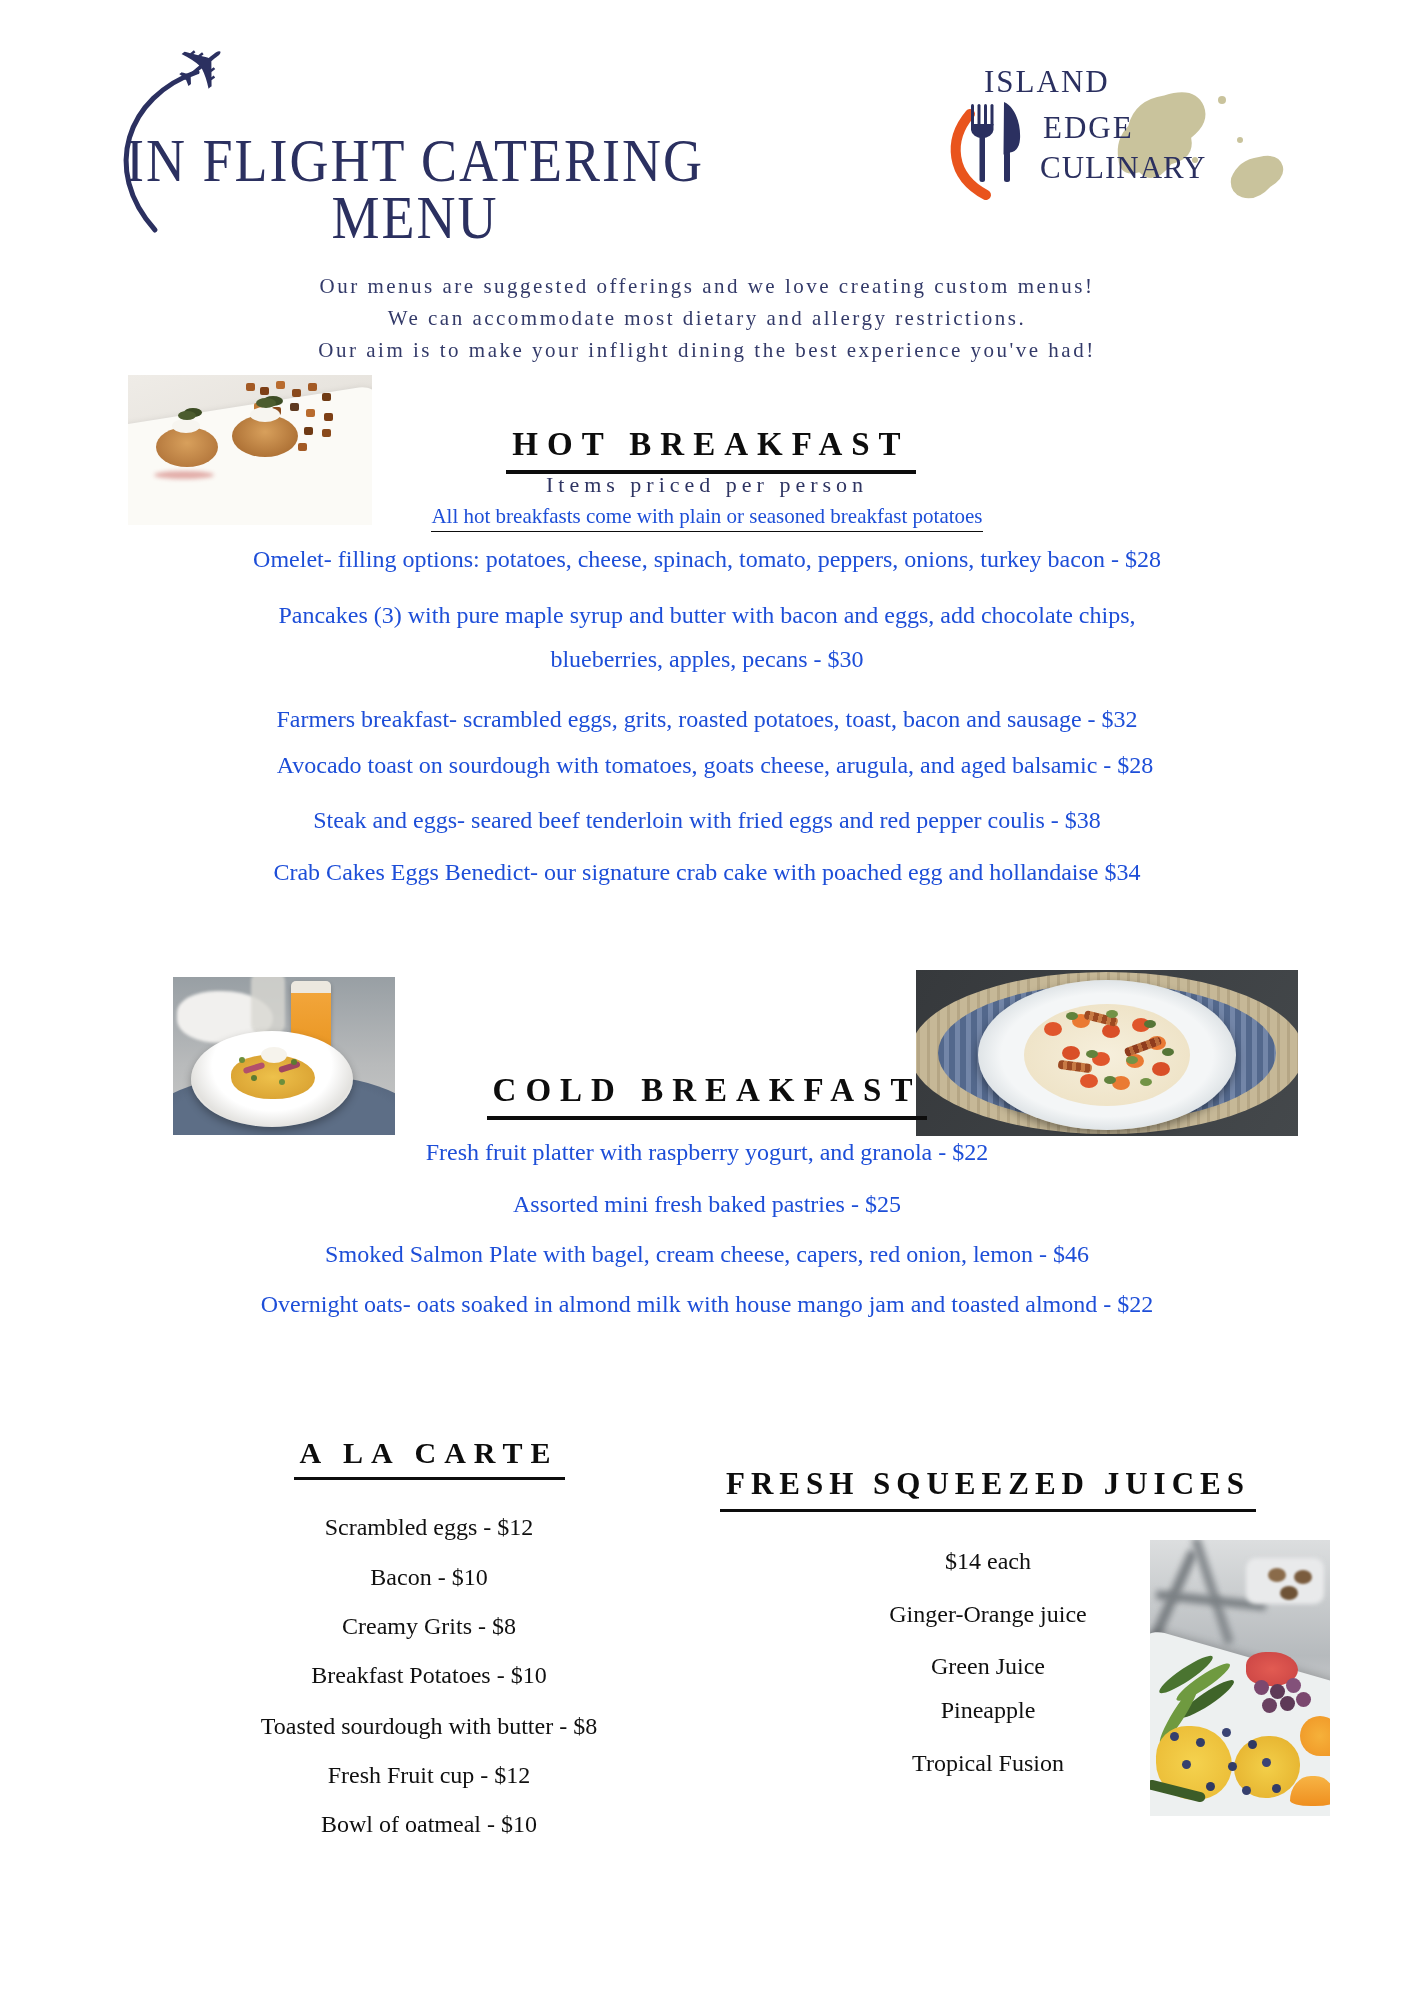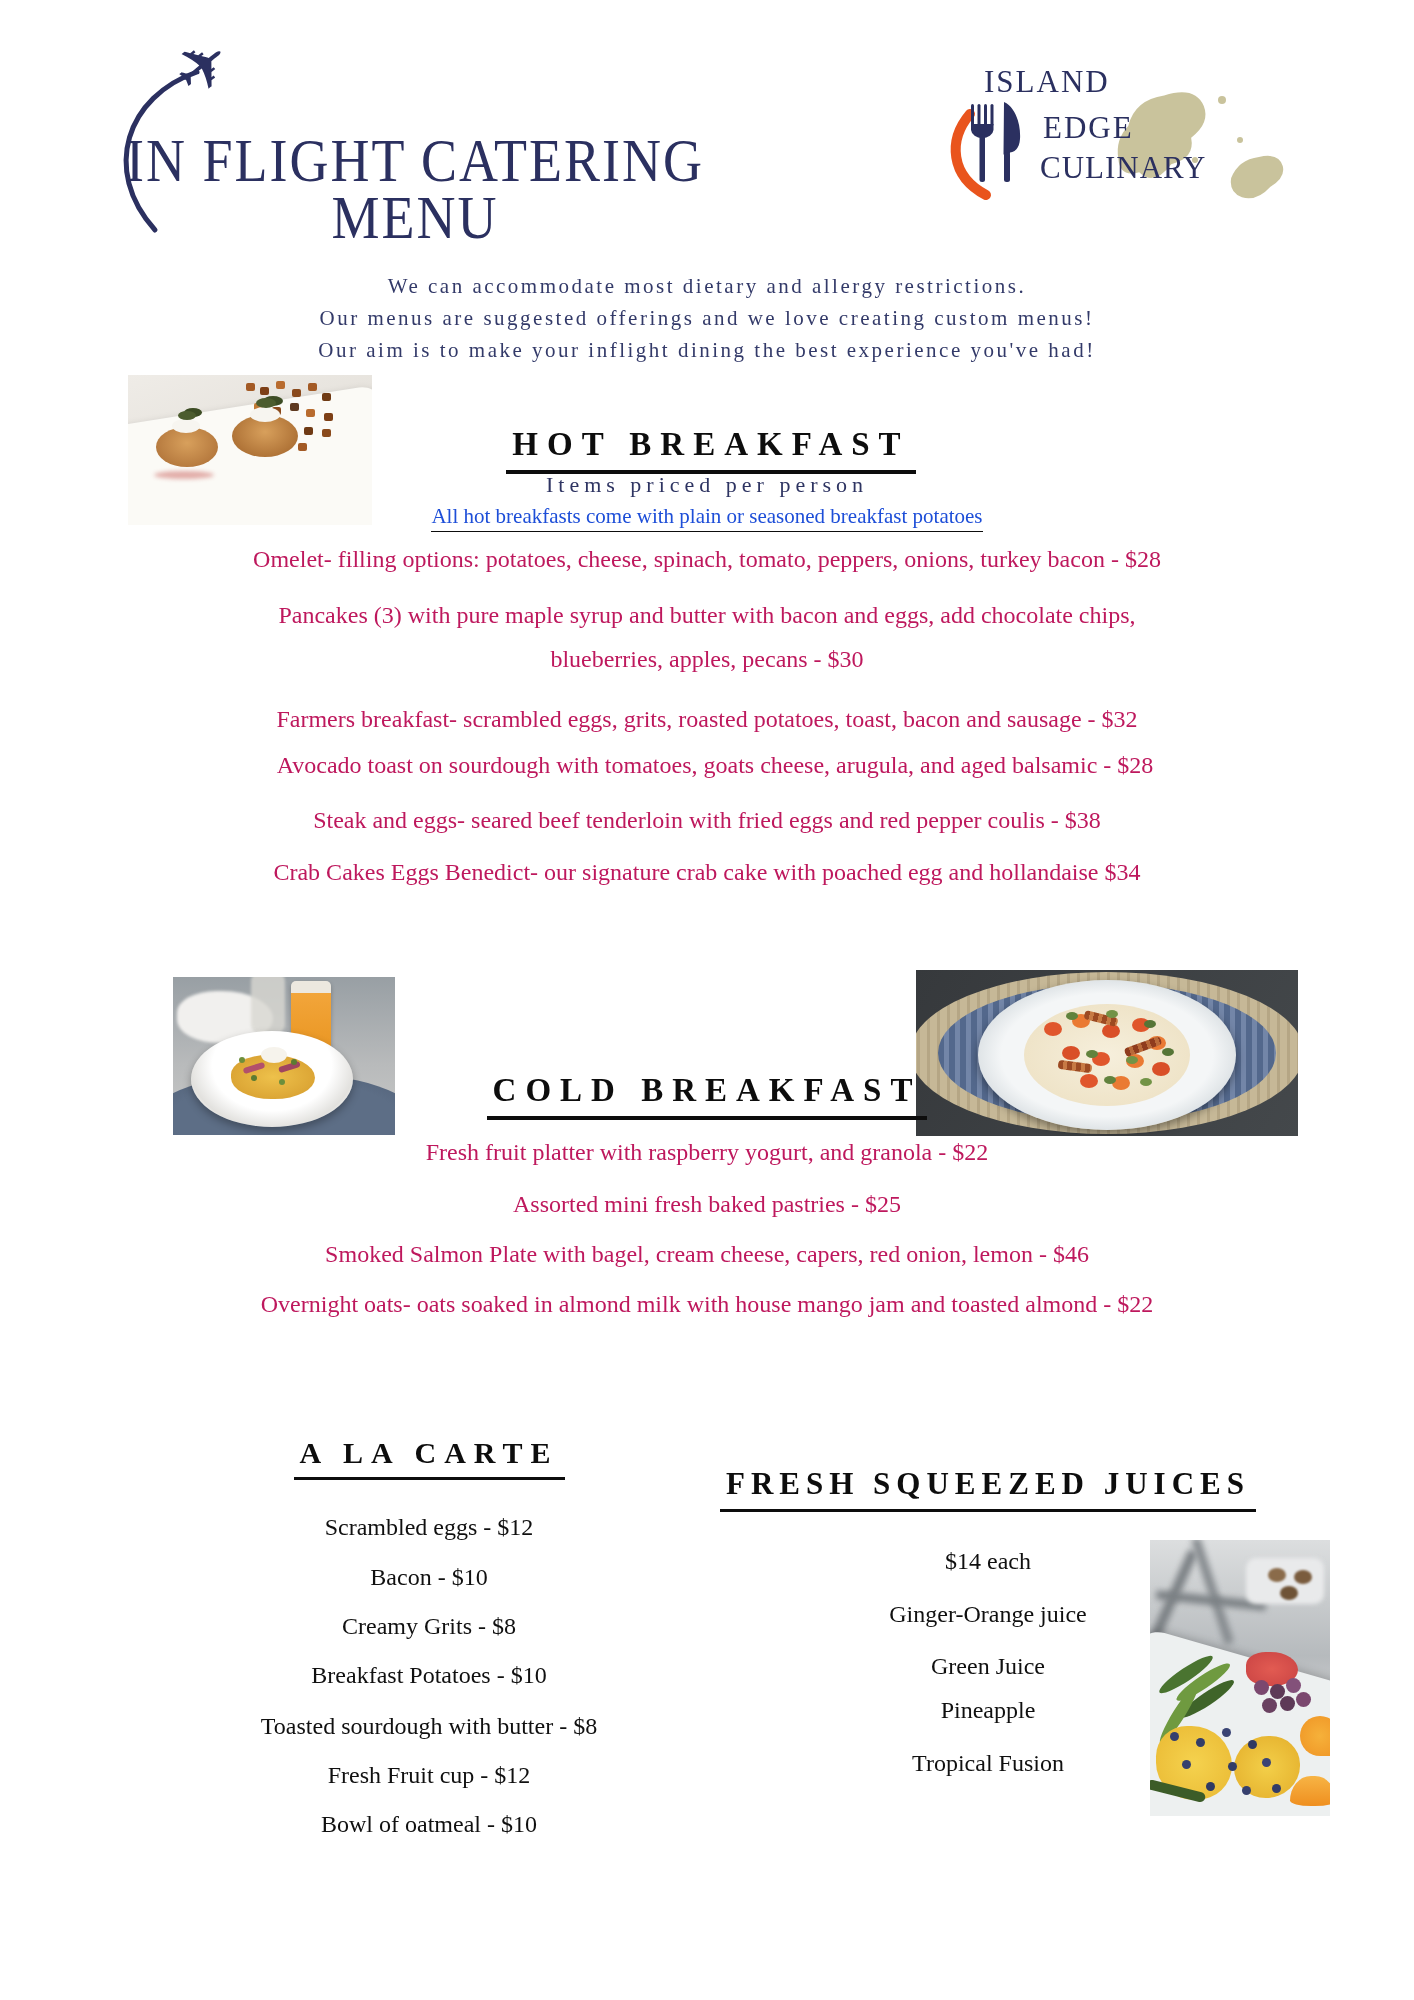--- a/index.html
+++ b/index.html
@@ -9,21 +9,21 @@
   .ctr{left:0;right:0;text-align:center;}
   .title-line{position:absolute;left:115px;width:600px;text-align:center;
               font-size:54px;color:#2b3060;letter-spacing:2px;transform:scaleY(1.12);}
   .intro{position:absolute;left:0;right:0;top:270px;text-align:center;
          font-size:21px;line-height:32px;letter-spacing:2.5px;color:#333a69;}
   .sec-h{position:absolute;text-align:center;font-weight:bold;color:#0d0d0d;}
   .sec-h .ul{display:inline-block;border-bottom:4px solid #0d0d0d;padding:0 6px 7px 6px;}
   .sub{position:absolute;text-align:center;color:#2e3462;letter-spacing:5px;font-size:22px;}
   .note{position:absolute;text-align:center;font-size:21px;color:#1d4ed8;}
   .note .ul2{display:inline-block;border-bottom:1.5px solid #0d0d0d;padding-bottom:2px;}
-  .item{position:absolute;left:0;right:0;text-align:center;font-size:24px;color:#be185d;}
+  .item{position:absolute;left:0;right:0;text-align:center;font-size:24px;color:#1d4ed8;}
   .colitem{position:absolute;text-align:center;font-size:24px;color:#101010;}
   .ph{position:absolute;overflow:hidden;}
   .ph *{position:absolute;}
   svg text{font-family:"Liberation Serif",serif;}
 </style>
 </head>
 <body>
 
 <div class="page">
 
@@ -59,22 +59,22 @@
     <g fill="#2b3060">
       <path d="M64 54 c12 5 17 24 16 37 c-0.6 9 -5 13 -10 13.5 l-0.5 2 h-6 z"></path>
       <rect x="64" y="104" width="6" height="30" rx="2.5"></rect>
     </g>
     <text x="44" y="44" font-size="31" letter-spacing="2" fill="#2b3060">ISLAND</text>
     <text x="103" y="90" font-size="31" letter-spacing="2" fill="#2b3060">EDGE</text>
     <text x="100" y="130" font-size="31" letter-spacing="1" fill="#2b3060">CULINARY</text>
   </svg>
 
   <div class="intro">
+    <div>Our menus are suggested offerings and we love creating custom menus!</div>
     <div>We can accommodate most dietary and allergy restrictions.</div>
-    <div>Our menus are suggested offerings and we love creating custom menus!</div>
     <div>Our aim is to make your inflight dining the best experience you've had!</div>
   </div>
 
   <div class="ph" style="left:128px;top:375px;width:244px;height:150px;background:linear-gradient(160deg,#efece7,#dcd8d1);">
     <div style="left:-14px;top:30px;width:280px;height:150px;background:#fbfaf6;border-radius:22px;transform:rotate(-9deg);box-shadow:0 3px 8px rgba(0,0,0,.18);"></div>
     <div style="left:118px;top:8px;width:9px;height:8px;border-radius:2px;background:#a35a25;box-shadow:14px 4px 0 #7d3f16,30px -2px 0 #b86b2e,46px 6px 0 #8a4a1c,62px 0 0 #a35a25,76px 10px 0 #6f3a14,8px 20px 0 #c27a35,26px 24px 0 #8a4a1c,44px 20px 0 #5f3a20,60px 26px 0 #b86b2e,78px 30px 0 #7d3f16,18px 40px 0 #a35a25,38px 42px 0 #c27a35,58px 44px 0 #6f3a14,76px 46px 0 #8a4a1c,30px 58px 0 #7d3f16,52px 60px 0 #a35a25;"></div>
     <div style="left:28px;top:52px;width:62px;height:40px;background:radial-gradient(ellipse at 50% 40%,#d8a05c,#a96b33);border-radius:50%;"></div>
     <div style="left:44px;top:44px;width:28px;height:14px;background:#f7f5f0;border-radius:50%;"></div>
     <div style="left:50px;top:36px;width:18px;height:9px;background:#4c5c2e;border-radius:50%;box-shadow:6px -3px 0 #3c4c24;"></div>
     <div style="left:104px;top:40px;width:66px;height:42px;background:radial-gradient(ellipse at 50% 40%,#d8a05c,#9f6128);border-radius:50%;"></div>

